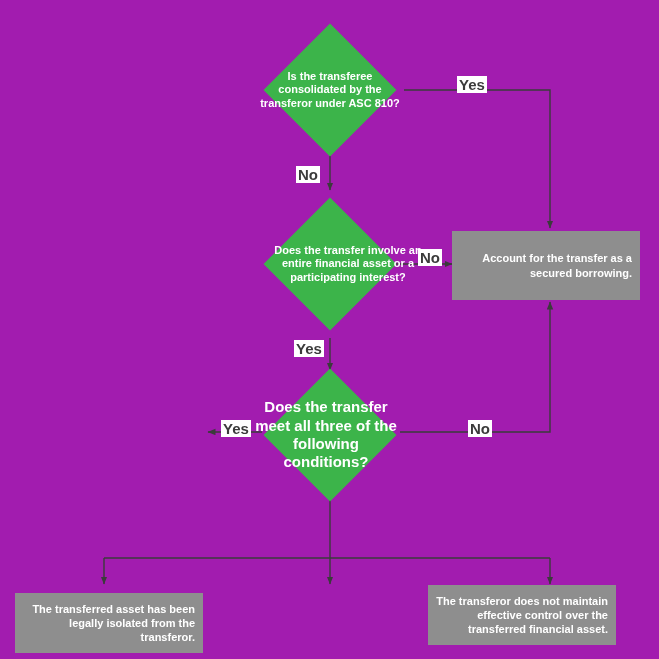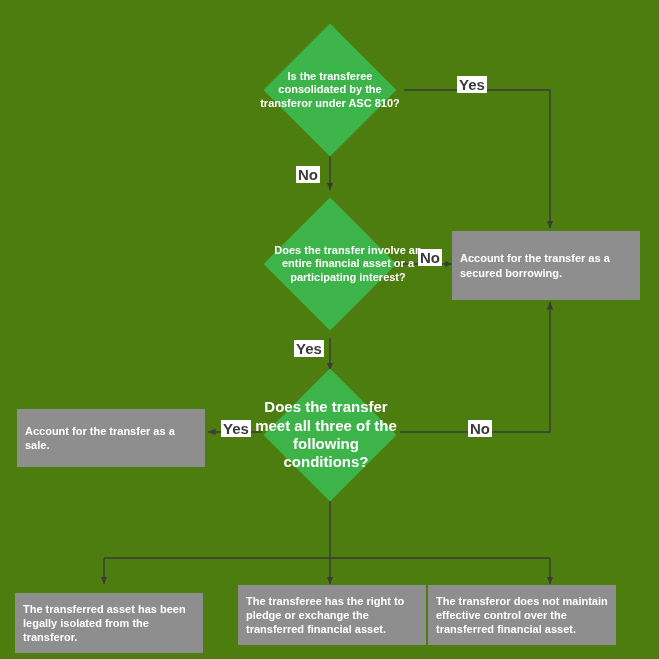--- a/index.html
+++ b/index.html
@@ -7,21 +7,21 @@
     padding: 0;
     background: #ffffff;
   }
   body {
     font-family: "Liberation Sans", sans-serif;
   }
   #canvas {
     position: relative;
     width: 659px;
     height: 659px;
-    background: #4d7c0f;
+    background: #a21caf;
     overflow: hidden;
   }
   svg.connectors {
     position: absolute;
     left: 0;
     top: 0;
     width: 659px;
     height: 659px;
   }
   .diamond {
@@ -39,21 +39,21 @@
     display: flex;
     align-items: center;
     justify-content: center;
     box-sizing: border-box;
   }
   .box {
     position: absolute;
     background: #8e8e8e;
     color: #ffffff;
     font-weight: bold;
-    text-align: left;
+    text-align: right;
     display: flex;
     align-items: center;
     justify-content: center;
     box-sizing: border-box;
     line-height: 1.3;
     padding: 8px 8px;
   }
   .edge-label {
     position: absolute;
     color: #3b3b3b;
@@ -99,24 +99,22 @@
   <div class="diamond-label" style="left:256px; top:47px; width:148px; height:86px; font-size:11px;">Is the transferee consolidated by the transferor under ASC 810?</div>
 
   <div class="diamond" style="left:283px; top:217px; width:94px; height:94px;"></div>
   <div class="diamond-label" style="left:254px; top:221px; width:152px; height:86px; font-size:11px;margin-left:18px;">Does the transfer involve an entire financial asset or a participating interest?</div>
 
   <div class="diamond" style="left:283px; top:388px; width:94px; height:94px;"></div>
   <div class="diamond-label" style="left:252px; top:393px; width:148px; height:84px; font-size:15px;">Does the transfer meet all three of the following conditions?</div>
 
   <div class="box" style="left:452px; top:231px; width:188px; height:69px; font-size:11px;">Account for the transfer as a secured borrowing.</div>
 
-  <div class="box" style="left:17px; top:409px; width:188px; height:58px; font-size:11px;">Account for the transfer as a sale.</div>
 
   <div class="box" style="left:15px; top:585px; width:188px; height:60px; font-size:11px;margin-top:8px;">The transferred asset has been legally isolated from the transferor.</div>
-  <div class="box" style="left:238px; top:585px; width:188px; height:60px; font-size:11px;">The transferee has the right to pledge or exchange the transferred financial asset.</div>
   <div class="box" style="left:428px; top:585px; width:188px; height:60px; font-size:11px;">The transferor does not maintain effective control over the transferred financial asset.</div>
 
   <div class="edge-label" style="left:457px; top:76px;">Yes</div>
   <div class="edge-label" style="left:296px; top:166px;">No</div>
   <div class="edge-label" style="left:418px; top:249px;">No</div>
   <div class="edge-label" style="left:294px; top:340px;">Yes</div>
   <div class="edge-label" style="left:221px; top:420px;">Yes</div>
   <div class="edge-label" style="left:468px; top:420px;">No</div>
 
 </div>

